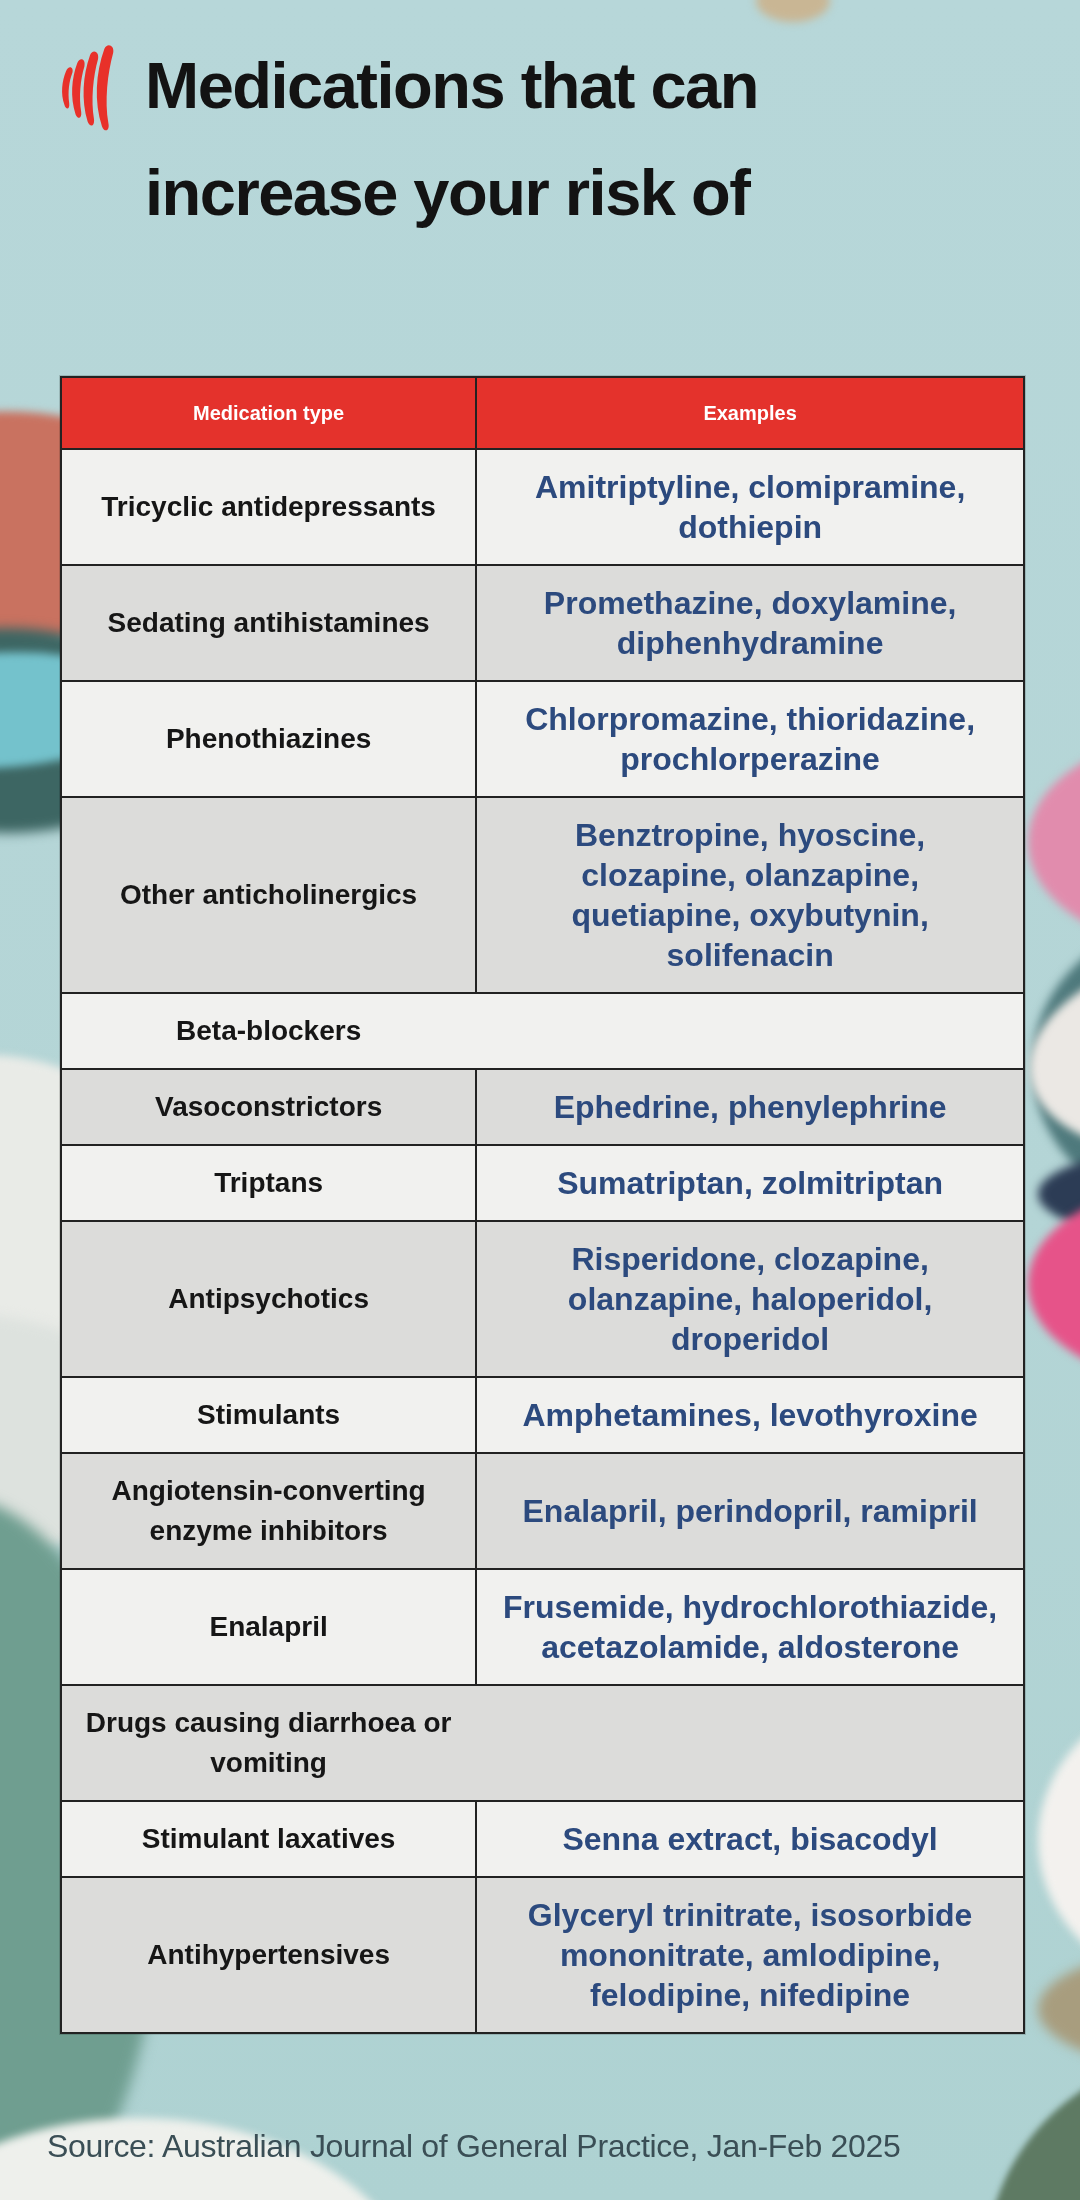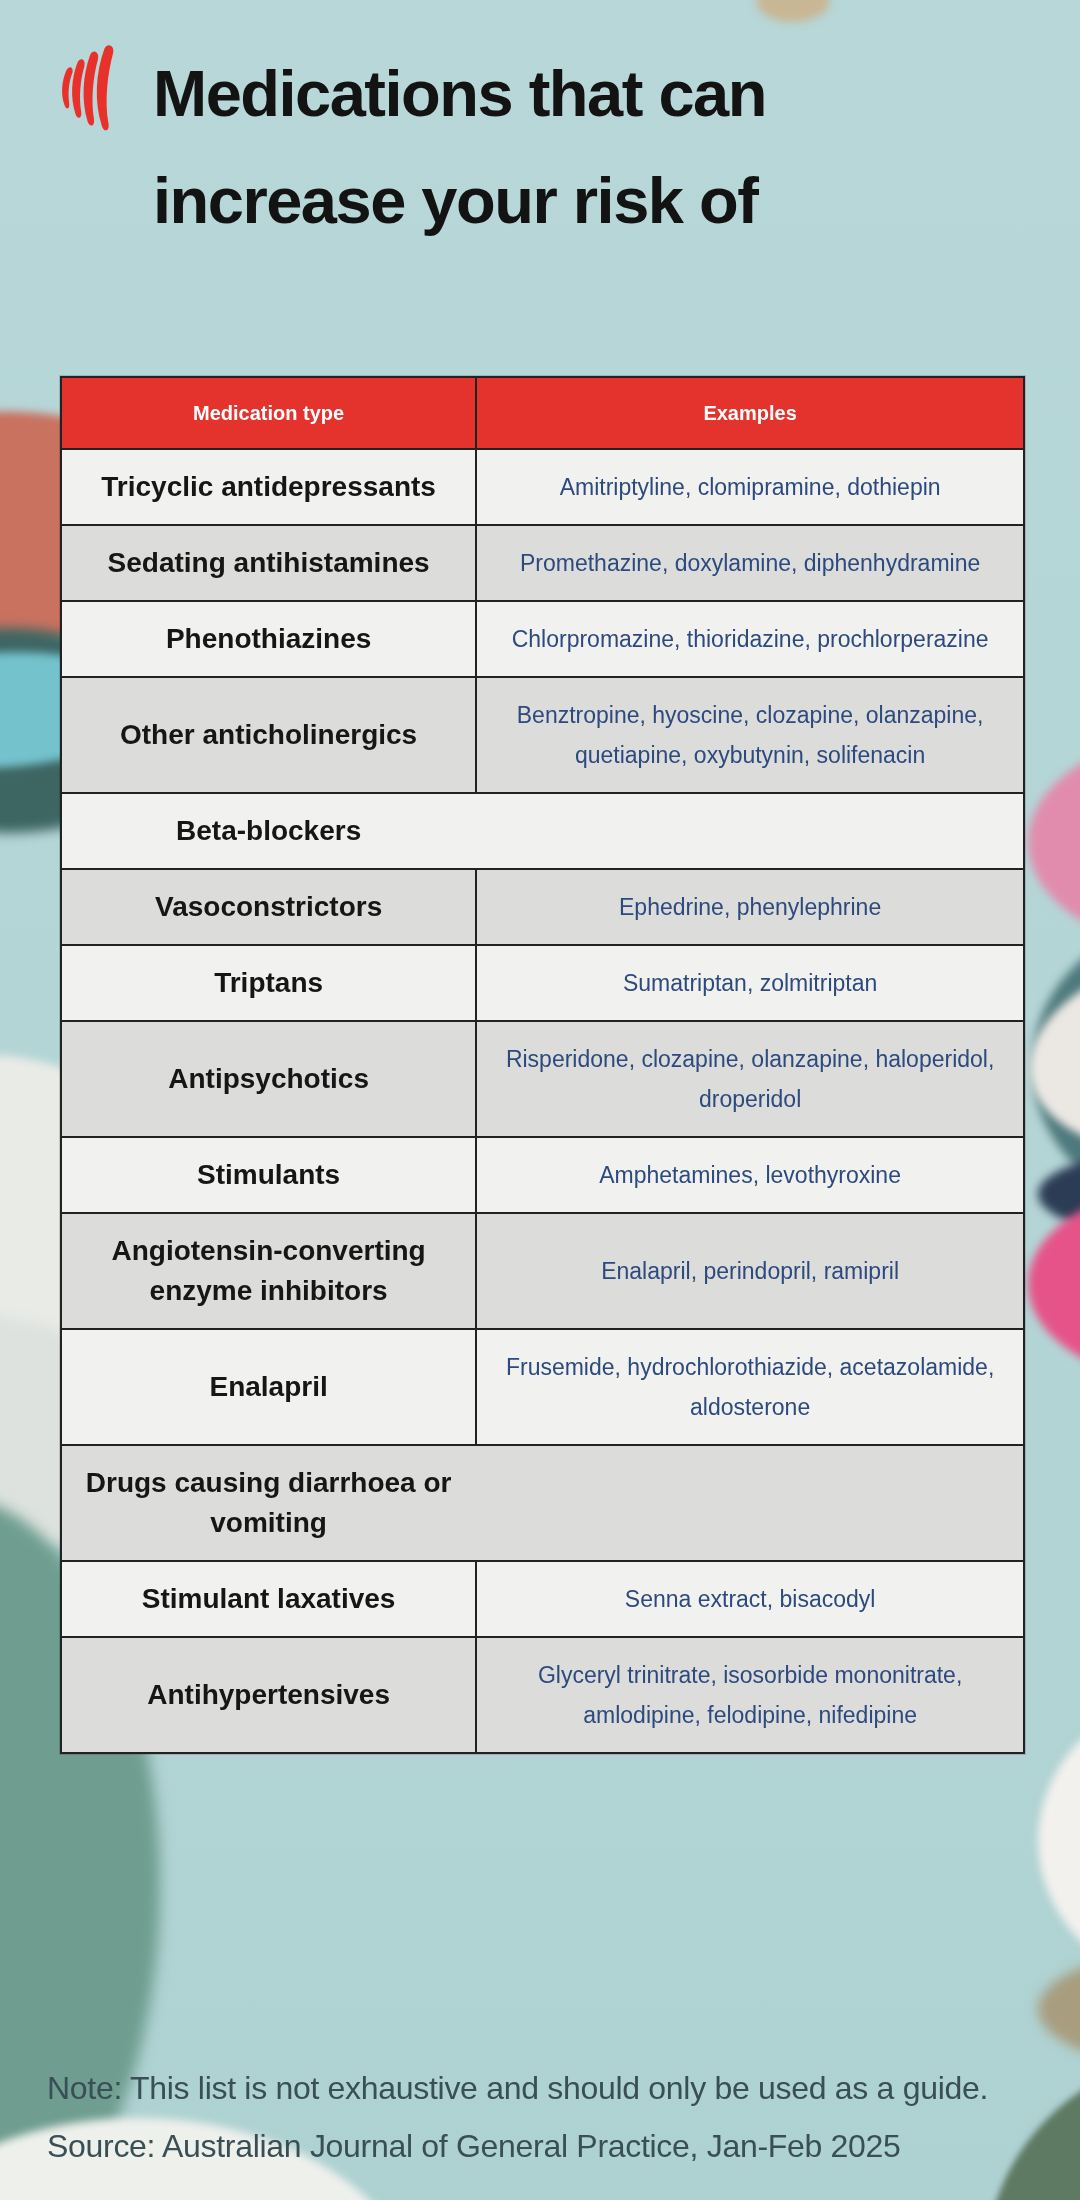--- a/index.html
+++ b/index.html
@@ -35,21 +35,21 @@
 
   
   .logo {
     position: absolute;
     left: 58px; top: 38px;
     width: 64px; height: 100px;
   }
   .title {
     position: absolute;
     left: 141px; top: 28px;
-    margin: 12px;
+    margin: 4px;
     font-size: 65px;
     font-weight: 700;
     letter-spacing: -1.5px;
     line-height: 107px;
     color: var(--title-black);
   }
   .title span { display: block; }
 
   
   .medtable {
@@ -87,21 +87,21 @@
     line-height: 40px;
     box-sizing: border-box;
   }
   .td-type {
     flex: 0 0 43%;
     font-size: 28px; font-weight: 700;
     color: var(--type-black);
   }
   .td-examples {
     flex: 1 1 57%;
-    font-size: 23px; font-weight: 400;
+    font-size: 32px; font-weight: 700;
     color: var(--example-blue);
     border-left: 2px solid var(--border-dark);
   }
 
   
   .note, .source {
     position: absolute;
     left: 47px;
     margin: 0;
     font-size: 32px;
@@ -220,16 +220,15 @@
     <div class="td td-examples">Senna extract, bisacodyl</div>
   </div>
 
   <div class="trow">
     <div class="td td-type">Antihypertensives</div>
     <div class="td td-examples">Glyceryl trinitrate, isosorbide mononitrate, amlodipine, felodipine, nifedipine</div>
   </div>
 </div>
   </div>
 
-  <p class="note">Note: This list is not exhaustive and should only be used as a guide.</p>
   <p class="source">Source: Australian Journal of General Practice, Jan-Feb 2025</p>
 
 </div>
 
 </body></html>

